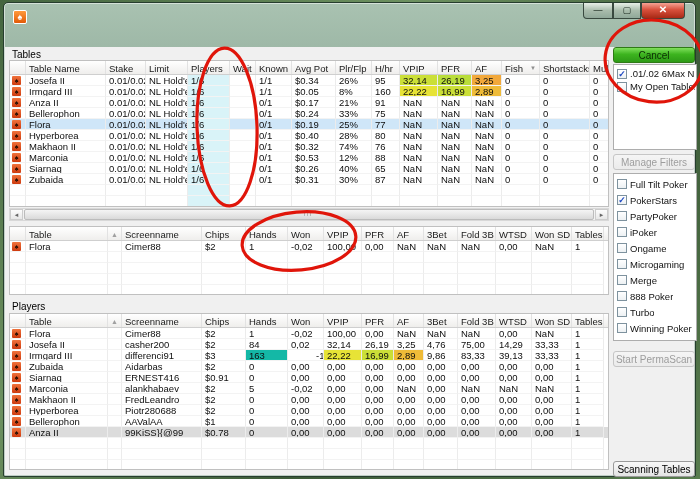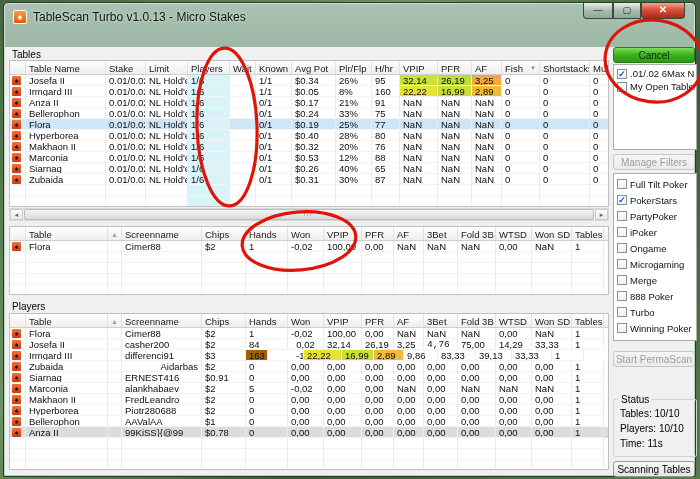--- a/index.html
+++ b/index.html
@@ -82,21 +82,20 @@
   .statusline{font-size:10px;color:#000;margin-bottom:4px;}
   #scanning{top:414px;}
   #annot{position:absolute;left:0;top:0;pointer-events:none;z-index:50;}
 </style>
 </head>
 <body>
 
 <div id="window">
   <div id="titlebar">
     <div id="appicon">♠</div>
-    <span id="title">TableScan Turbo v1.0.13 - Micro Stakes</span>
     <div id="wcontrols">
       <div class="wbtn min">—</div>
       <div class="wbtn max">▢</div>
       <div class="wbtn close">✕</div>
     </div>
   </div>
   <div id="client">
     <div class="grouplabel" id="tables-label">Tables</div>
     <div class="tbl" id="top-table">
         <div class="hrow">
@@ -274,21 +273,21 @@
           <div class="tcell icn" style="width: 16px;">
             <span class="spade">♠</span>
           </div>
           <div class="tcell" style="width: 80px;">Makhaon II</div>
           <div class="tcell" style="width: 40px;">0.01/0.02</div>
           <div class="tcell" style="width: 42px;">NL Hold'em</div>
           <div class="tcell" style="width: 42px; background: rgb(217, 243, 248);">1/6</div>
           <div class="tcell" style="width: 26px;"></div>
           <div class="tcell" style="width: 36px;">0/1</div>
           <div class="tcell" style="width: 44px;">$0.32</div>
-          <div class="tcell" style="width: 36px;">20%</div>
+          <div class="tcell" style="width: 36px;">74%</div>
           <div class="tcell" style="width: 28px;">76</div>
           <div class="tcell" style="width: 38px;">NaN</div>
           <div class="tcell" style="width: 34px;">NaN</div>
           <div class="tcell" style="width: 30px;">NaN</div>
           <div class="tcell" style="width: 38px;">0</div>
           <div class="tcell" style="width: 50px;">0</div>
           <div class="tcell" style="width: 40px;">0</div>
         </div>
         <div class="trow">
           <div class="tcell icn" style="width: 16px;">
@@ -598,56 +597,56 @@
         </div>
         <div class="trow">
           <div class="tcell icn" style="width: 16px;">
             <span class="spade">♠</span>
           </div>
           <div class="tcell" style="width: 82px;">Josefa II</div>
           <div class="tcell" style="width: 14px;"></div>
           <div class="tcell" style="width: 80px;">casher200</div>
           <div class="tcell" style="width: 44px;">$2</div>
           <div class="tcell" style="width: 42px;">84</div>
-          <div class="tcell" style="width: 36px; text-align: center;">0,02</div>
+          <div class="tcell" style="width: 36px;">0,02</div>
           <div class="tcell" style="width: 38px;">32,14</div>
           <div class="tcell" style="width: 32px;">26,19</div>
           <div class="tcell" style="width: 30px;">3,25</div>
-          <div class="tcell" style="width: 34px; font-family: Liberation Mono, monospace;">4,76</div>
+          <div class="tcell" style="width: 34px;">4,76</div>
           <div class="tcell" style="width: 38px;">75,00</div>
           <div class="tcell" style="width: 36px;">14,29</div>
           <div class="tcell" style="width: 40px;">33,33</div>
           <div class="tcell" style="width: 32px;">1</div>
         </div>
         <div class="trow">
           <div class="tcell icn" style="width: 16px;">
             <span class="spade">♠</span>
           </div>
           <div class="tcell" style="width: 82px;">Irmgard III</div>
           <div class="tcell" style="width: 14px;"></div>
           <div class="tcell" style="width: 80px;">differenci91</div>
           <div class="tcell" style="width: 44px;">$3</div>
-          <div class="tcell" style="width: 22px; background: #a16207;">163</div>
+          <div class="tcell" style="width: 42px; background: #14b8a6;">163</div>
           <div class="tcell" style="width: 36px; padding-left: 28px;">-1,69</div>
           <div class="tcell" style="width: 38px; background: rgb(231, 227, 54);">22,22</div>
           <div class="tcell" style="width: 32px; background: rgb(203, 223, 55);">16,99</div>
           <div class="tcell" style="width: 30px; background: rgb(239, 187, 56);">2,89</div>
           <div class="tcell" style="width: 34px;">9,86</div>
           <div class="tcell" style="width: 38px;">83,33</div>
           <div class="tcell" style="width: 36px;">39,13</div>
           <div class="tcell" style="width: 40px;">33,33</div>
           <div class="tcell" style="width: 32px;">1</div>
         </div>
         <div class="trow">
           <div class="tcell icn" style="width: 16px;">
             <span class="spade">♠</span>
           </div>
           <div class="tcell" style="width: 82px;">Zubaida</div>
           <div class="tcell" style="width: 14px;"></div>
-          <div class="tcell" style="width: 80px; text-align: right;">Aidarbas</div>
+          <div class="tcell" style="width: 80px;">Aidarbas</div>
           <div class="tcell" style="width: 44px;">$2</div>
           <div class="tcell" style="width: 42px;">0</div>
           <div class="tcell" style="width: 36px;">0,00</div>
           <div class="tcell" style="width: 38px;">0,00</div>
           <div class="tcell" style="width: 32px;">0,00</div>
           <div class="tcell" style="width: 30px;">0,00</div>
           <div class="tcell" style="width: 34px;">0,00</div>
           <div class="tcell" style="width: 38px;">0,00</div>
           <div class="tcell" style="width: 36px;">0,00</div>
           <div class="tcell" style="width: 40px;">0,00</div>
@@ -868,26 +867,20 @@
         <div class="ckrow">
           <span class="ck"></span>
           <span class="cklbl">Turbo</span>
         </div>
         <div class="ckrow">
           <span class="ck"></span>
           <span class="cklbl">Winning Poker</span>
         </div>
       </div>
     <button class="rbtn disabled" id="permascan">Start PermaScan</button>
-    <div id="statusbox">
-      <span id="statuslabel">Status</span>
-      <div class="statusline">Tables: 10/10</div>
-      <div class="statusline">Players: 10/10</div>
-      <div class="statusline">Time: 11s</div>
-    </div>
     <button class="rbtn" id="scanning">Scanning Tables</button>
 
   </div>
 </div>
 
 <svg id="annot" width="700" height="479" viewBox="0 0 700 479">
   <ellipse class="annotation" cx="227" cy="127" rx="30" ry="79" fill="none" stroke-width="3.2" transform="rotate(-2 227 127)" stroke="#e0150a"></ellipse>
   <ellipse class="annotation" cx="299" cy="241" rx="57" ry="29" fill="none" stroke-width="3.2" transform="rotate(-5 299 241)" stroke="#e0150a"></ellipse>
   <ellipse class="annotation" cx="654" cy="61" rx="49" ry="41" fill="none" stroke-width="3.2" transform="rotate(7 654 61)" stroke="#e0150a"></ellipse>
 </svg>

